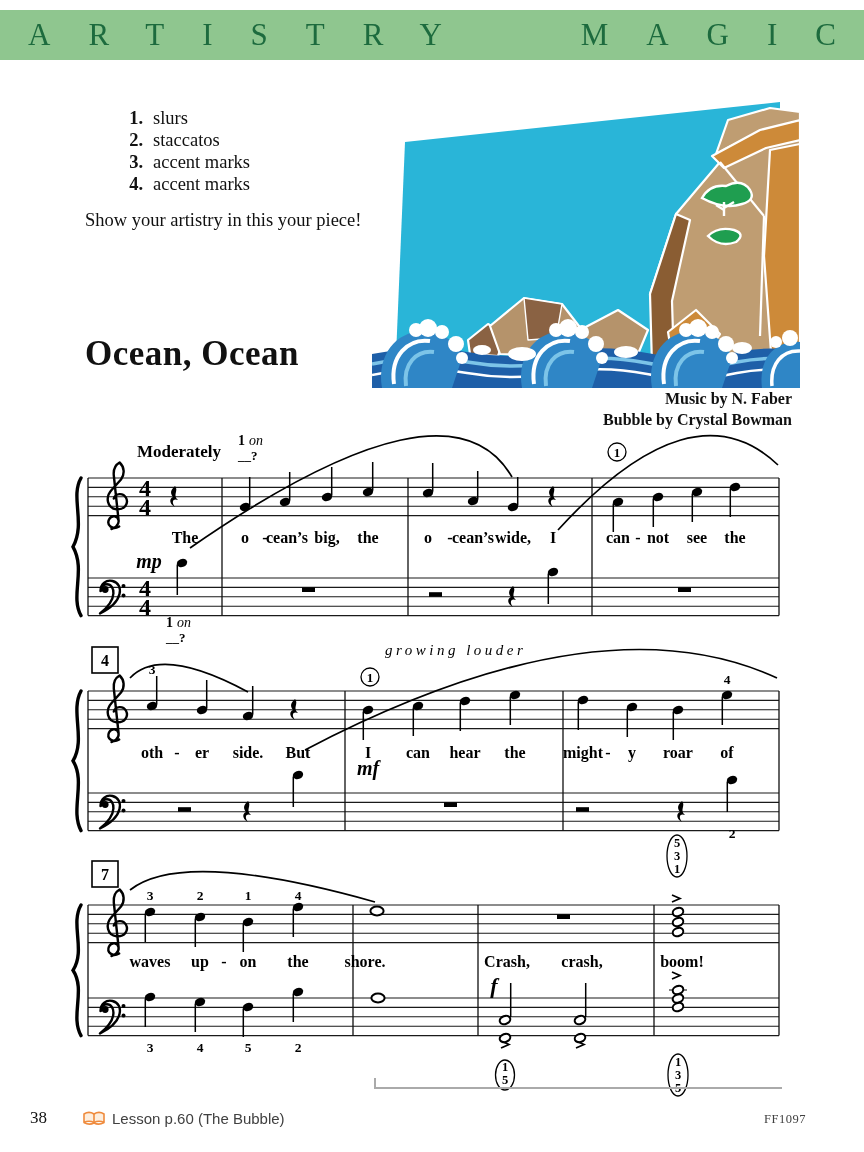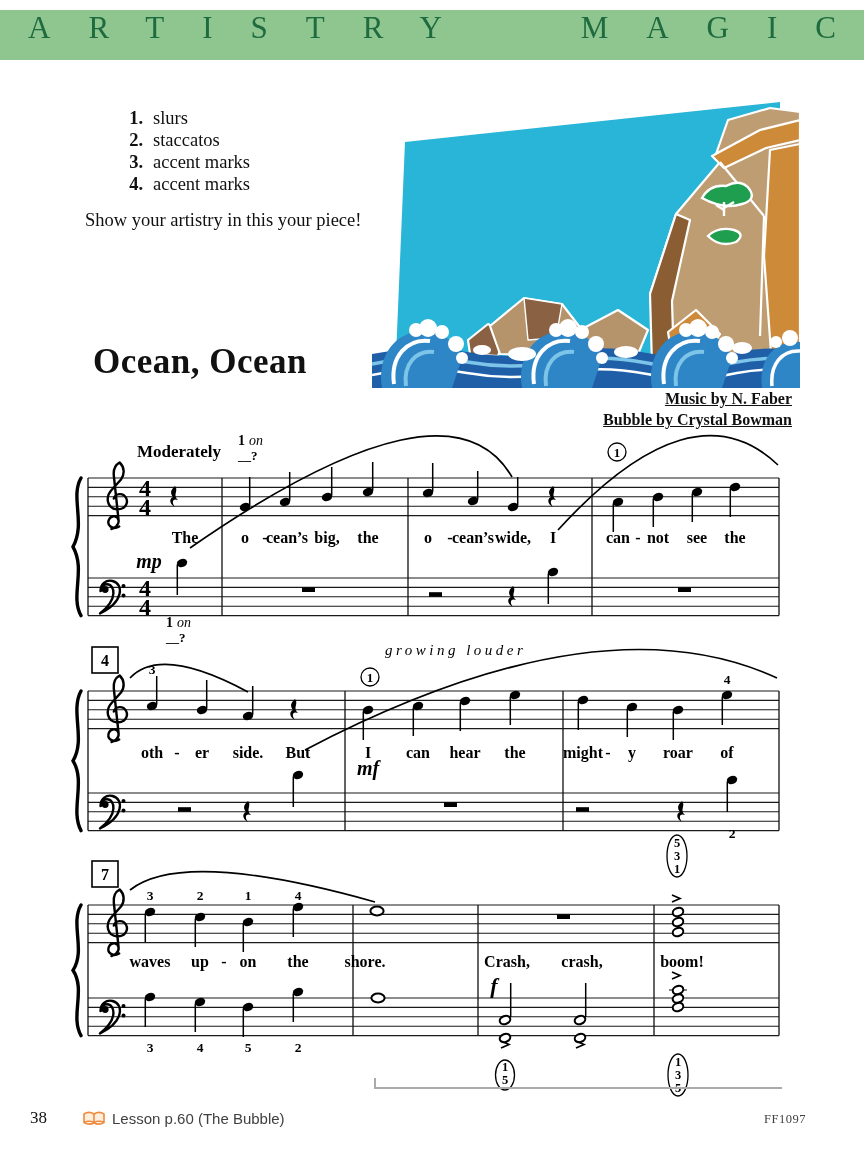--- a/index.html
+++ b/index.html
@@ -1,33 +1,33 @@
 <!DOCTYPE html>
 <html><head>
 <meta charset="utf-8">
 <style>
   html,body{margin:0;padding:0;background:#e8e8e8;}
   .page{position:relative;width:864px;height:1152px;background:#ffffff;overflow:hidden;
         font-family:"Liberation Serif",serif;color:#111;}
   
   .band{position:absolute;left:0;top:10px;width:864px;height:50px;
-        display:flex;justify-content:space-between;padding:0 28px;box-sizing:border-box;gap:19px;}
+        display:flex;justify-content:space-between;align-items:center;padding:0 28px;box-sizing:border-box;gap:19px;}
   .band span{font-size:31px;letter-spacing:38px;margin-right:-38px;font-weight:500;}
   
   .intro{position:absolute;left:85px;top:94px;width:340px;font-size:18.5px;line-height:22px;}
   .intro .lead{margin:0;}
   .intro .items{margin-top:13px;}
   .intro .li{display:flex;padding-left:34px;line-height:22px;}
   .intro .num{font-weight:bold;width:24px;text-align:right;margin-right:10px;flex:none;}
   .intro .outro{margin:14px 0 0 0;}
   
   .art{position:absolute;left:372px;top:96px;width:428px;height:292px;}
   
-  .title{position:absolute;left:85px;top:334px;margin:8px;font-size:35px;font-weight:bold;letter-spacing:.5px;}
-  .credits{position:absolute;right:72px;top:388px;text-align:right;font-size:16px;font-weight:bold;line-height:21px;text-decoration:underline;}
+  .title{position:absolute;left:85px;top:334px;margin:0;font-size:35px;font-weight:bold;letter-spacing:.5px;}
+  .credits{position:absolute;right:72px;top:388px;text-align:right;font-size:16px;font-weight:bold;line-height:21px;}
   
   .score{position:absolute;left:60px;top:425px;width:740px;height:680px;}
   svg text{font-family:"Liberation Serif",serif;fill:#000;}
   .lyr{font-weight:bold;font-size:16px;text-anchor:middle;}
   .fing{font-weight:bold;font-size:13.5px;text-anchor:middle;}
   .ts{font-weight:bold;font-size:24px;text-anchor:middle;}
   .mod{font-weight:bold;font-size:17px;}
   .dyn{font-style:italic;font-weight:bold;font-size:20px;text-anchor:middle;}
   .dynf{font-style:italic;font-weight:bold;font-size:22px;text-anchor:middle;}
   .grow{font-style:italic;font-size:15px;letter-spacing:3.5px;}

